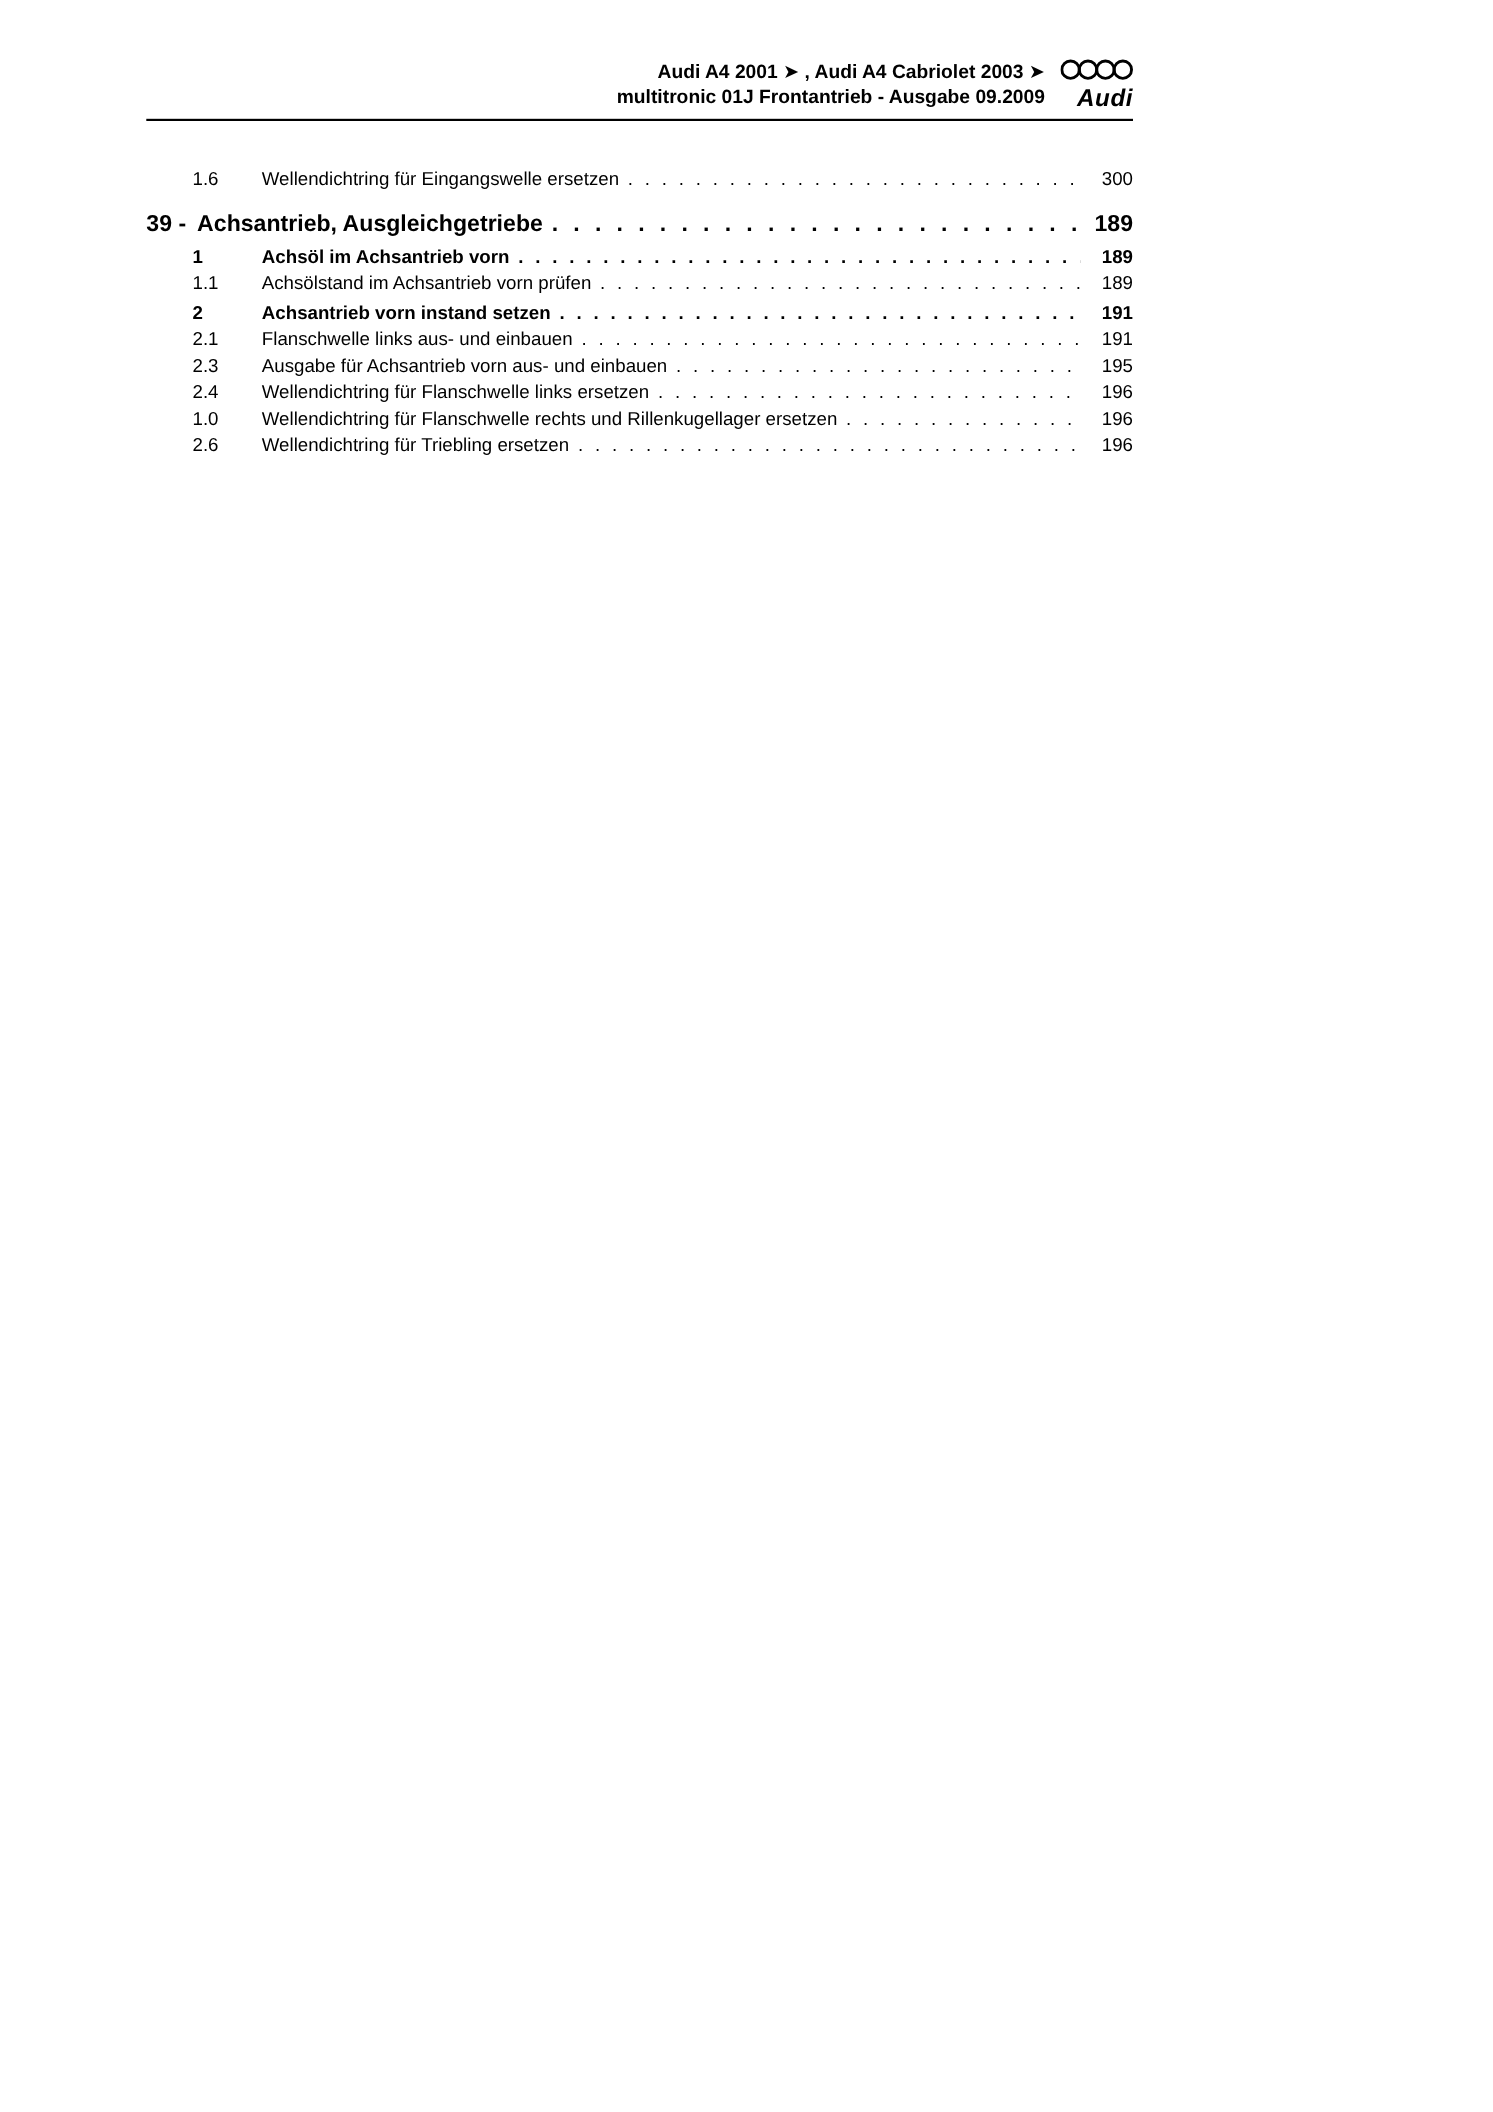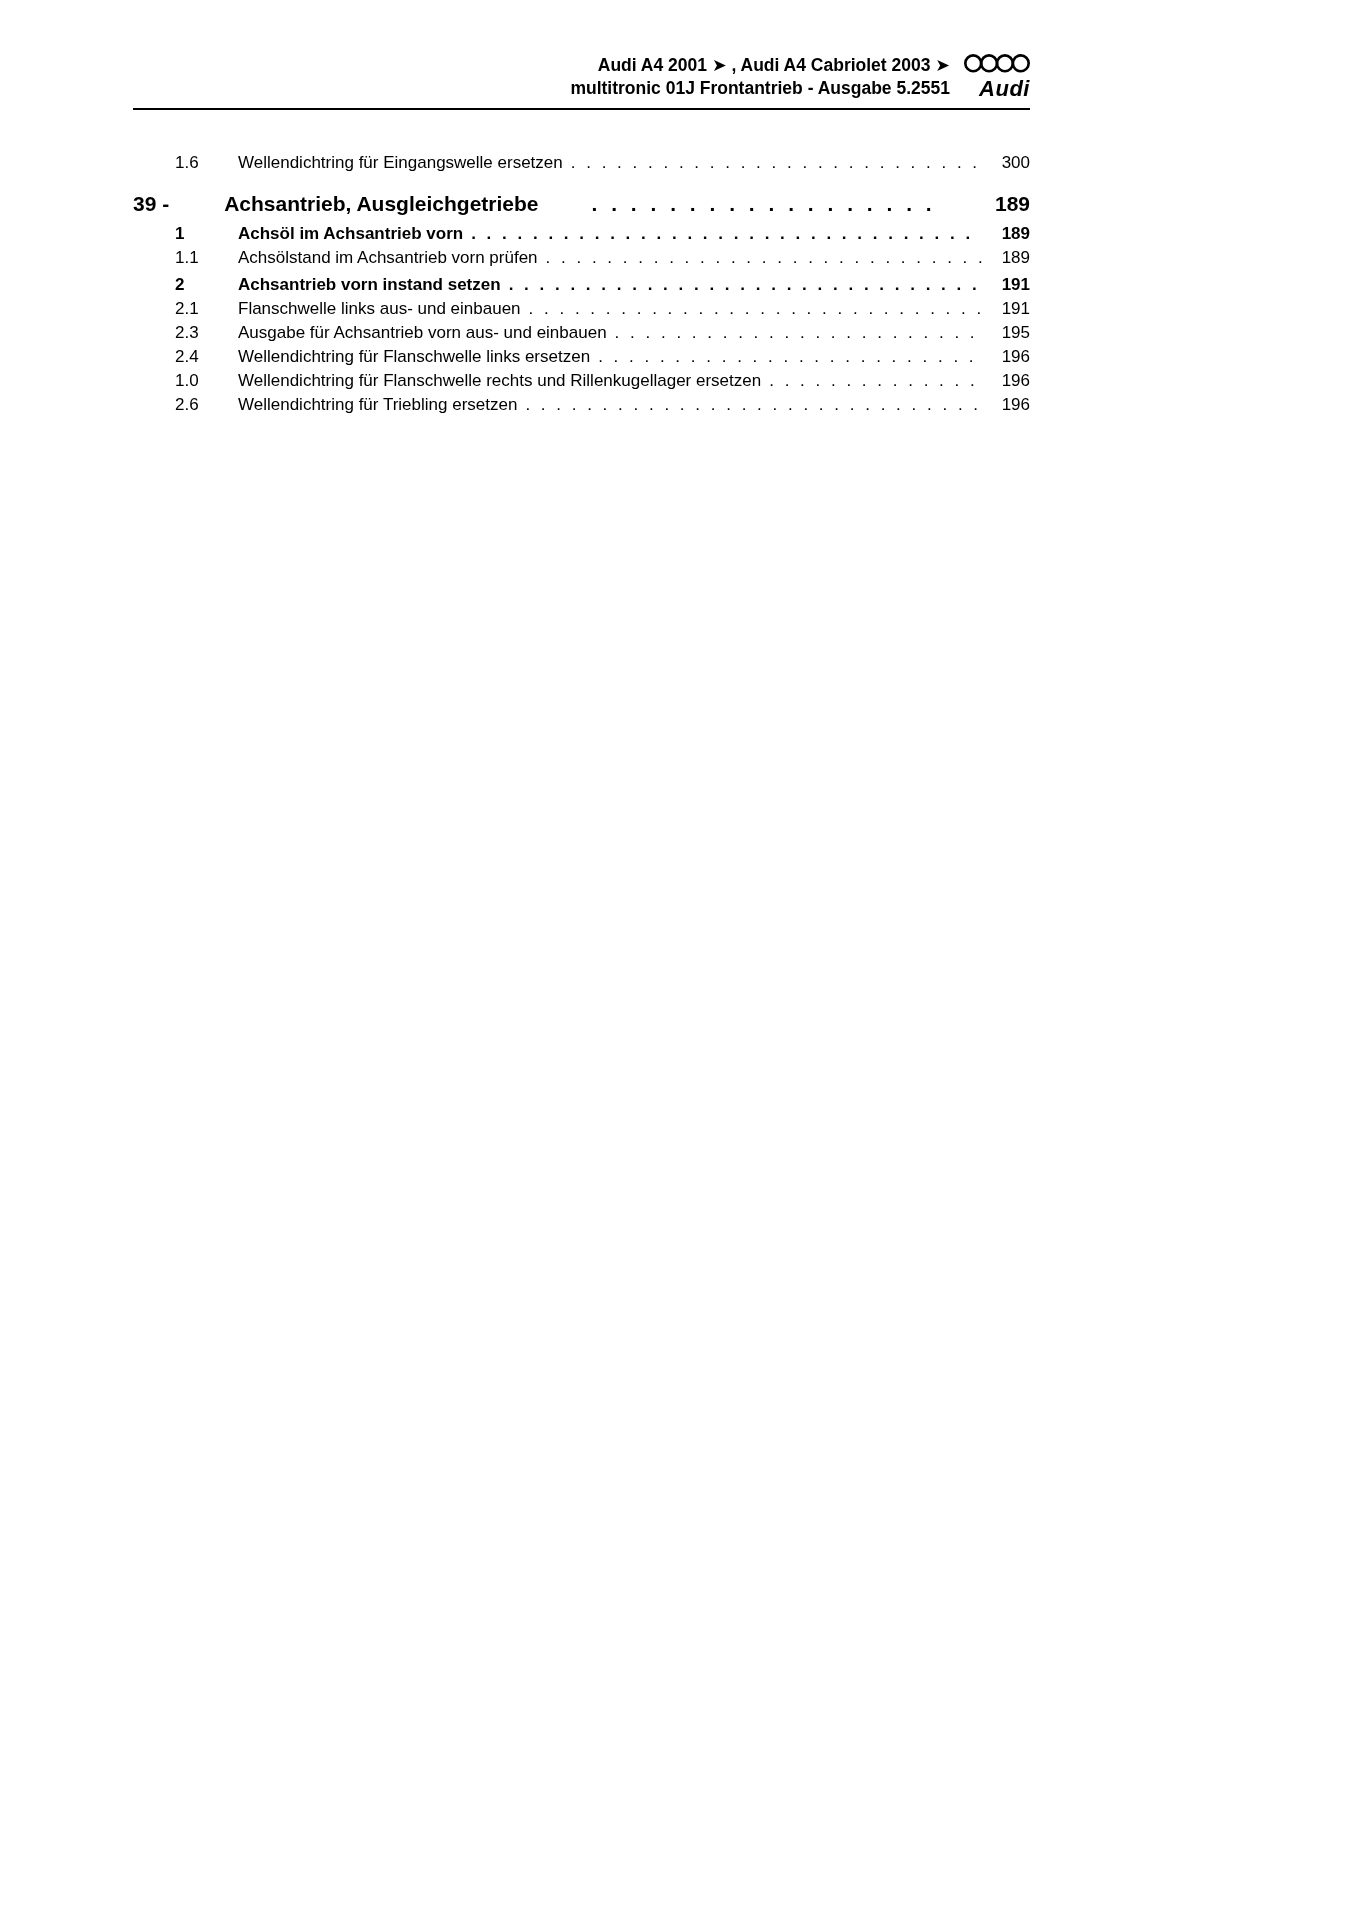--- a/index.html
+++ b/index.html
@@ -96,21 +96,20 @@
   }
   .toc-row.sub + .toc-row.sub { }
 
   .toc-row.chapter {
     padding-left: 0;
     font-weight: bold;
     font-size: 21px;
     line-height: 24px;
     margin-top: 20px;
     margin-bottom: 0;
-    gap: 45px;
   }
   .toc-row.chapter .num {
     width: auto;
     margin-right: 10px;
   }
   .toc-row.chapter .leader::after { letter-spacing: 4px; }
 
   
   .doc-footer {
     position: absolute;
@@ -132,21 +131,21 @@
 </head>
 <body>
 
 <div class="page">
 
   <div class="content-col">
 
     <header class="doc-header">
       <div class="header-text">
         <div>Audi A4 2001 ➤ , Audi A4 Cabriolet 2003 ➤</div>
-        <div>multitronic 01J Frontantrieb - Ausgabe 5.2551</div>
+        <div>multitronic 01J Frontantrieb - Ausgabe 09.2009</div>
       </div>
       <div class="logo">
         <svg width="66" height="24" viewBox="0 0 100 36" aria-hidden="true">
           <g fill="none" stroke="#000" stroke-width="4">
             <circle cx="14" cy="17" r="12"></circle>
             <circle cx="38" cy="17" r="12"></circle>
             <circle cx="62" cy="17" r="12"></circle>
             <circle cx="86" cy="17" r="12"></circle>
           </g>
         </svg>

